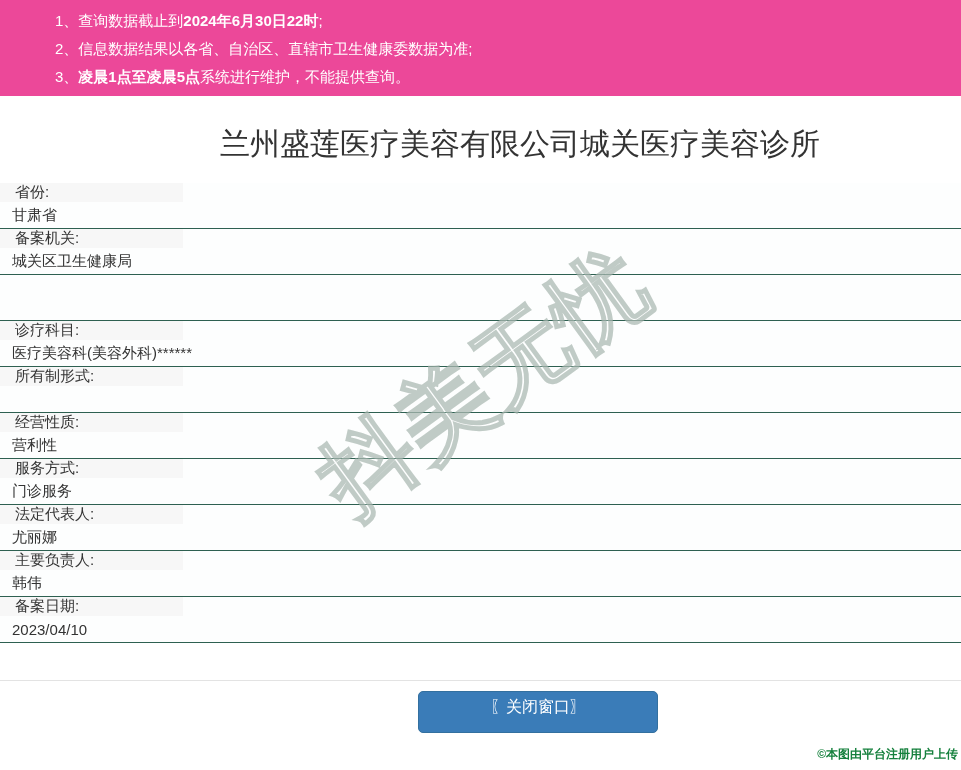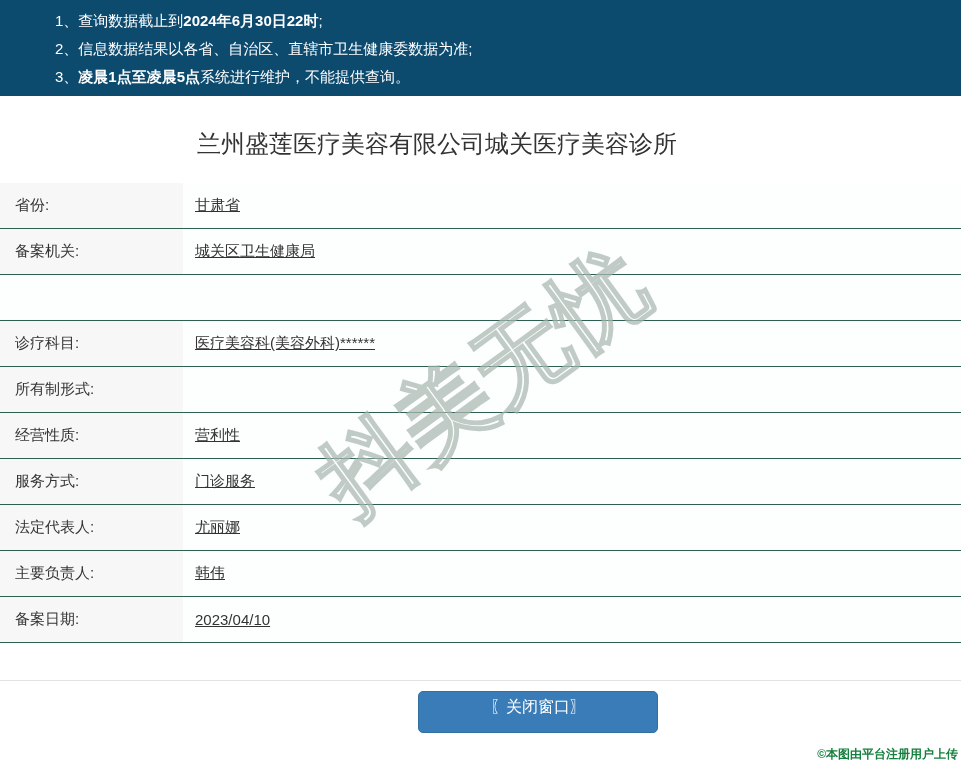--- a/index.html
+++ b/index.html
@@ -7,65 +7,66 @@
     width: 961px; height: 770px;
     overflow: hidden;
     background: #ffffff;
     font-family: "Liberation Sans", "DejaVu Sans", sans-serif;
     position: relative;
   }
   
   .notice {
     width: 100%;
     height: 96px;
-    background: #0c4a6e;
+    background: #ec4899;
     color: #ffffff;
     padding: 7px 0 0 55px;
     font-size: 15px;
   }
   .notice-line {
     line-height: 28px;
     white-space: nowrap;
     font-weight: 500;
   }
   .notice-line .hl { font-weight: 800; }
   
   .page-title {
     padding: 29px 0 20px 197px;
-    font-size: 24px;
+    font-size: 30px;
     font-weight: 500;
     color: #333333;
     line-height: 38px;
     white-space: nowrap;
+    margin-left: 23px;
   }
   
   .info-table { width: 100%; }
   .info-row {
     display: flex;
     height: 46px;
     border-bottom: 1px solid #2e6051;
     font-size: 15px;
     color: #333333;
     background: #fdfefe;
+    flex-direction: column;
   }
   .cell-label {
     width: 183px;
     background: #f7f7f7;
     display: flex;
     align-items: center;
     padding-left: 15px;
     flex-shrink: 0;
   }
   .cell-value {
     flex: 1;
     display: flex;
     align-items: center;
     padding-left: 12px;
     white-space: nowrap;
-    text-decoration: underline;
   }
   
   .footer-divider {
     margin-top: 37px;
     border-top: 1px solid #e3e3e3;
     width: 100%;
   }
   .close-btn {
     display: block;
     margin: 10px 0 0 418px;

